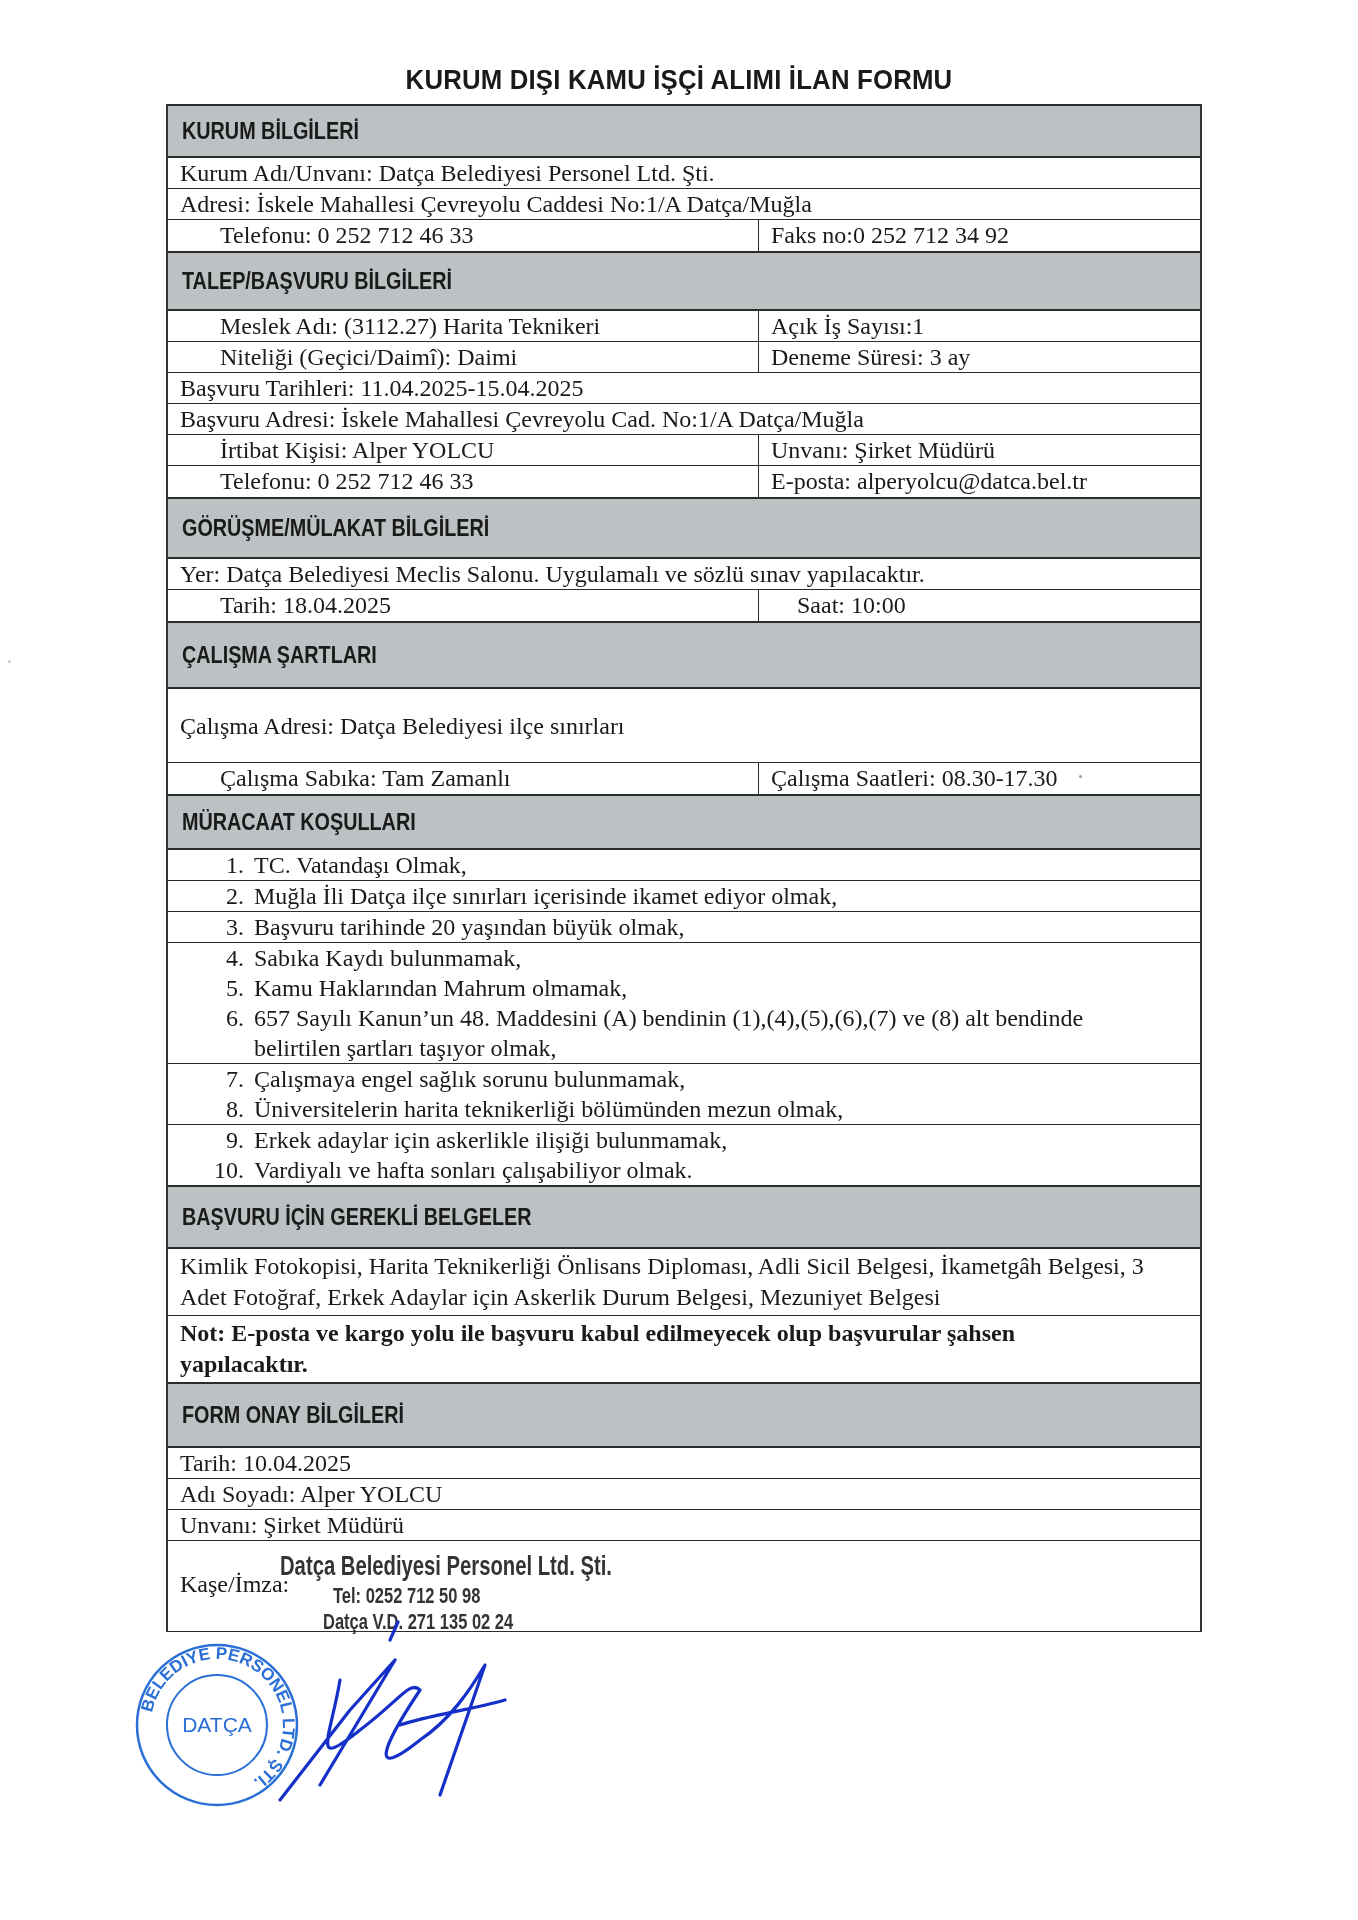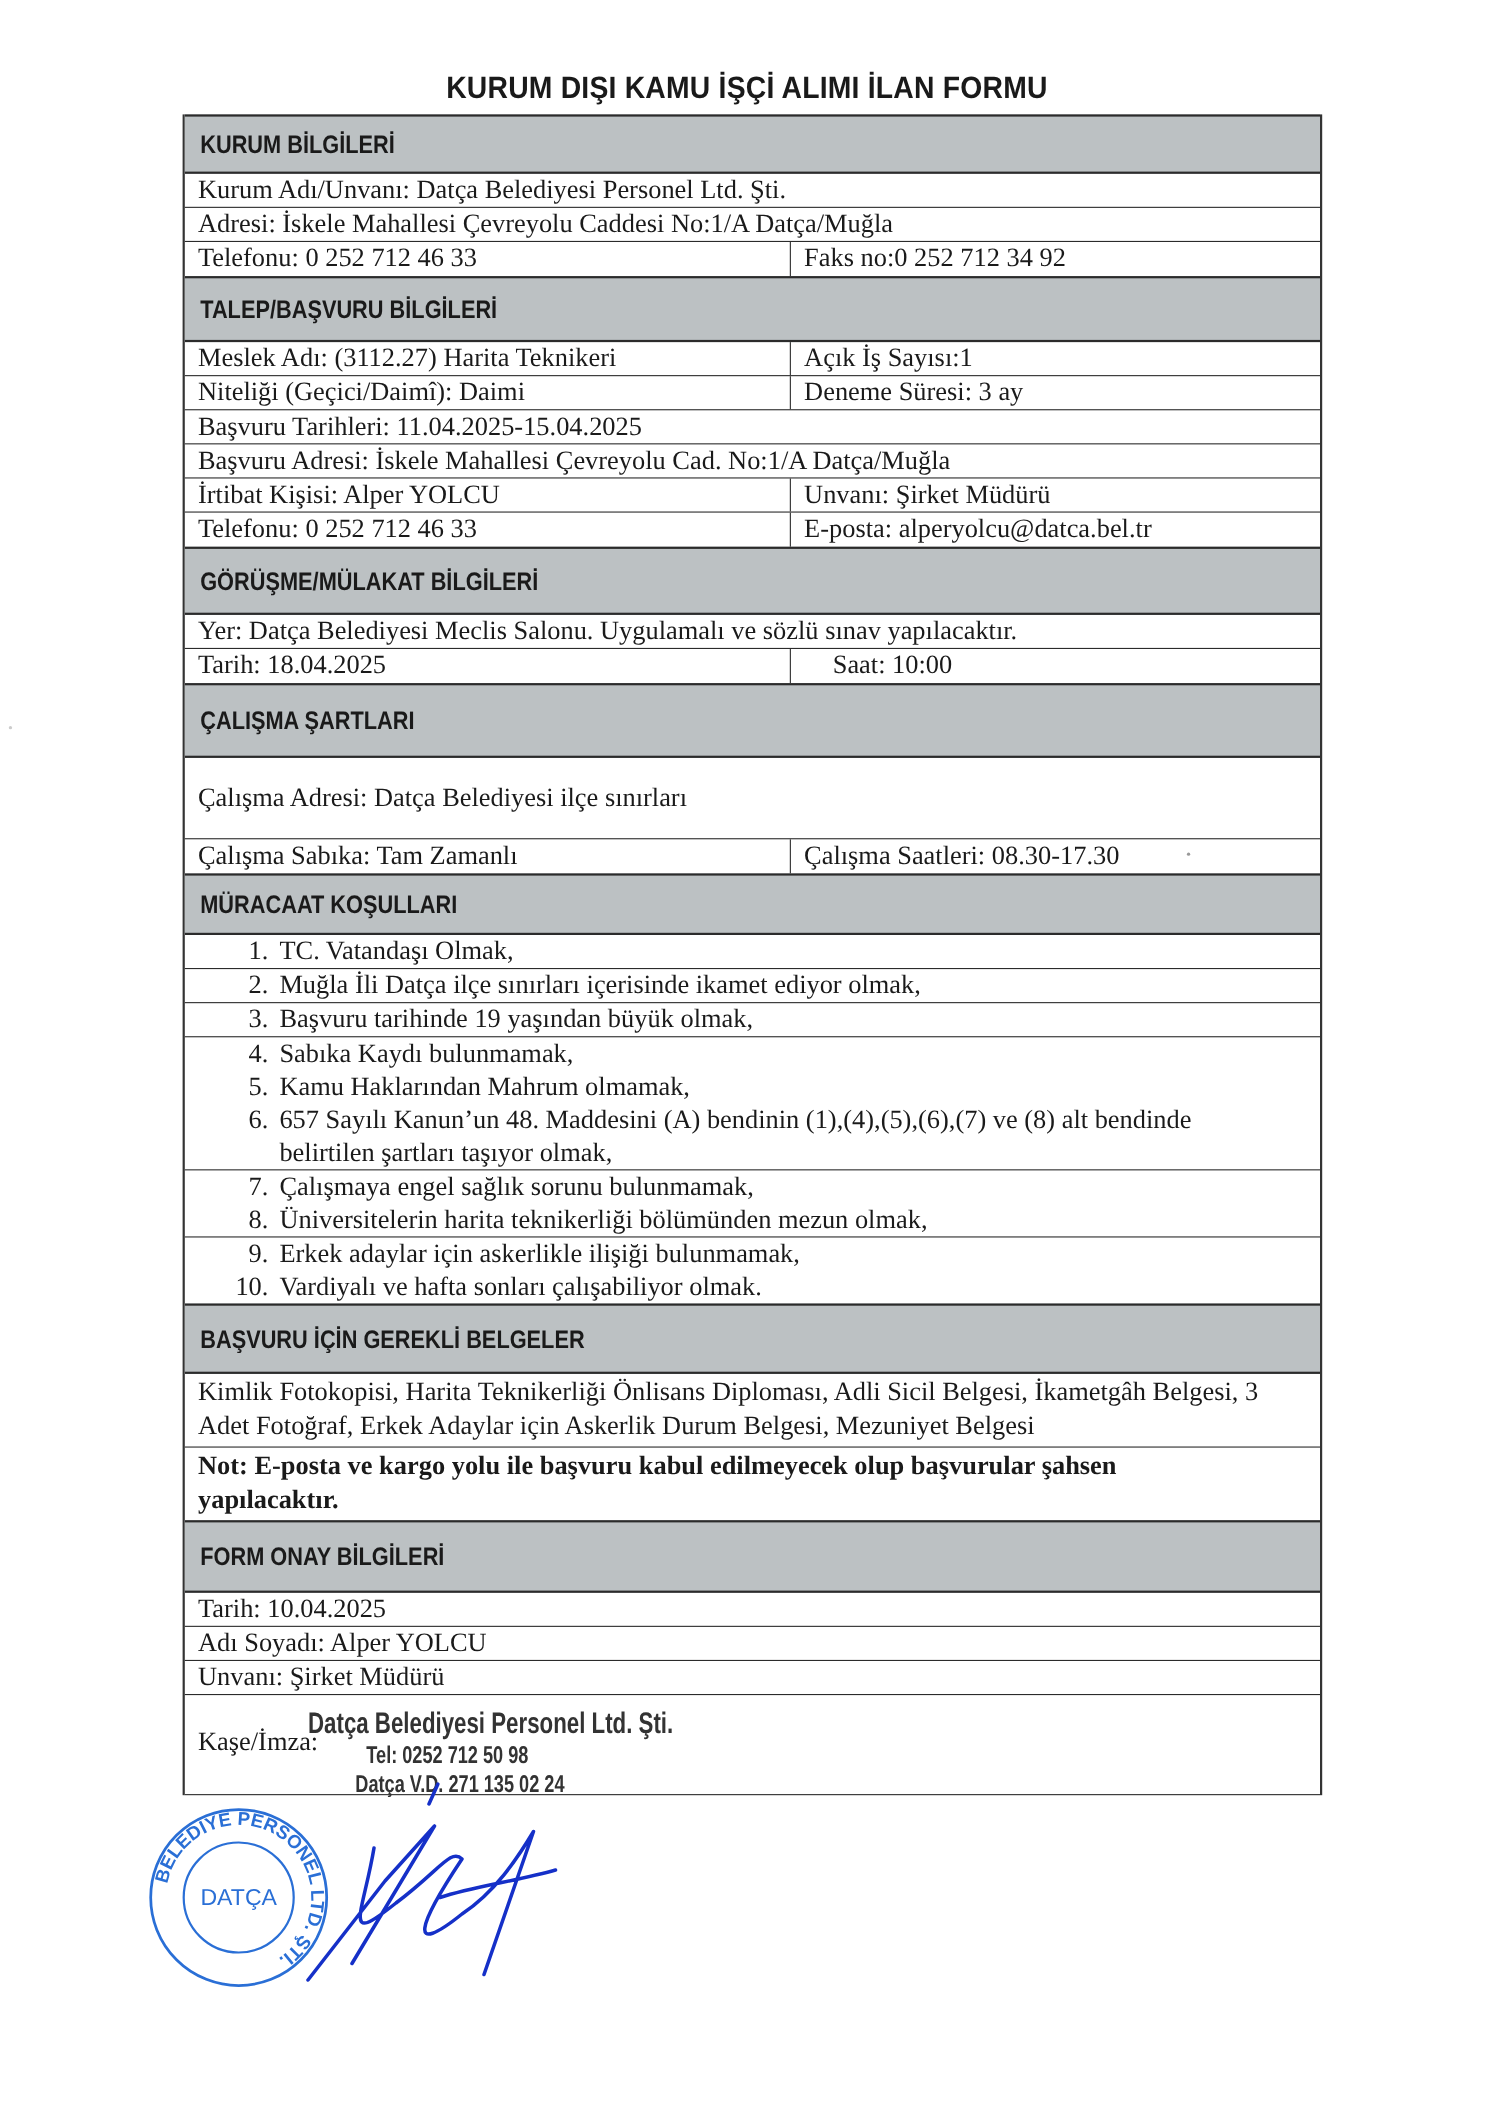--- a/index.html
+++ b/index.html
@@ -10,21 +10,21 @@
            font-weight: bold; font-size: 28px; letter-spacing: 0.2px; transform: scaleX(0.92); }
   .form { position: absolute; top: 104px; left: 166px; width: 1032px;
           border-left: 2px solid #333; border-right: 2px solid #333; }
   .band { background: #bcc1c3; border-top: 2px solid #2b2b2b; border-bottom: 2px solid #2b2b2b;
           height: 58px; display: flex; align-items: center; padding-left: 14px; box-sizing: border-box; }
   .band span { font-family: "Liberation Sans", sans-serif; font-weight: bold; font-size: 23px;
                transform: scaleX(0.86); transform-origin: left center; display: inline-block; white-space: nowrap; }
   .row { display: flex; border-bottom: 1.5px solid #2b2b2b; min-height: 31px; box-sizing: border-box; }
   .cell { padding: 0 12px; font-size: 24px; line-height: 30px; box-sizing: border-box;
           white-space: nowrap; overflow: hidden; }
-  .cell.left { width: 551px; border-right: 1.5px solid #2b2b2b; }
+  .cell.left { width: 551px; border-right: 1.5px solid #2b2b2b; margin-left: 40px; }
   .cell.right { flex: 1; }
   .cell.full { flex: 1; }
   .row.tall { min-height: 74px; align-items: center; }
   .li { display: flex; padding-left: 44px; font-size: 24px; line-height: 30px; }
   .li .num { width: 42px; text-align: right; padding-right: 10px; box-sizing: border-box; flex: none; }
   .li .txt { white-space: normal; }
   .wrap { white-space: normal; padding: 2px 12px; font-size: 24px; line-height: 31px; }
   .bold { font-weight: bold; }
   .sig-row { height: 90px; position: relative; border-bottom: 1.5px solid #2b2b2b; }
   .sig-label { position: absolute; left: 12px; top: 30px; font-size: 24px; }
@@ -114,21 +114,21 @@
   </div>
   <div class="row" style="display:block;">
     <div class="li">
         <span class="num">2.</span>
         <span class="txt">Muğla İli Datça ilçe sınırları içerisinde ikamet ediyor olmak,</span>
       </div>
   </div>
   <div class="row" style="display:block;">
     <div class="li">
         <span class="num">3.</span>
-        <span class="txt">Başvuru tarihinde 19 yaşından büyük olmak,</span>
+        <span class="txt">Başvuru tarihinde 20 yaşından büyük olmak,</span>
       </div>
   </div>
   <div class="row" style="display:block;padding-right:40px;">
     <div class="li">
         <span class="num">4.</span>
         <span class="txt">Sabıka Kaydı bulunmamak,</span>
       </div>
     <div class="li">
         <span class="num">5.</span>
         <span class="txt">Kamu Haklarından Mahrum olmamak,</span>

